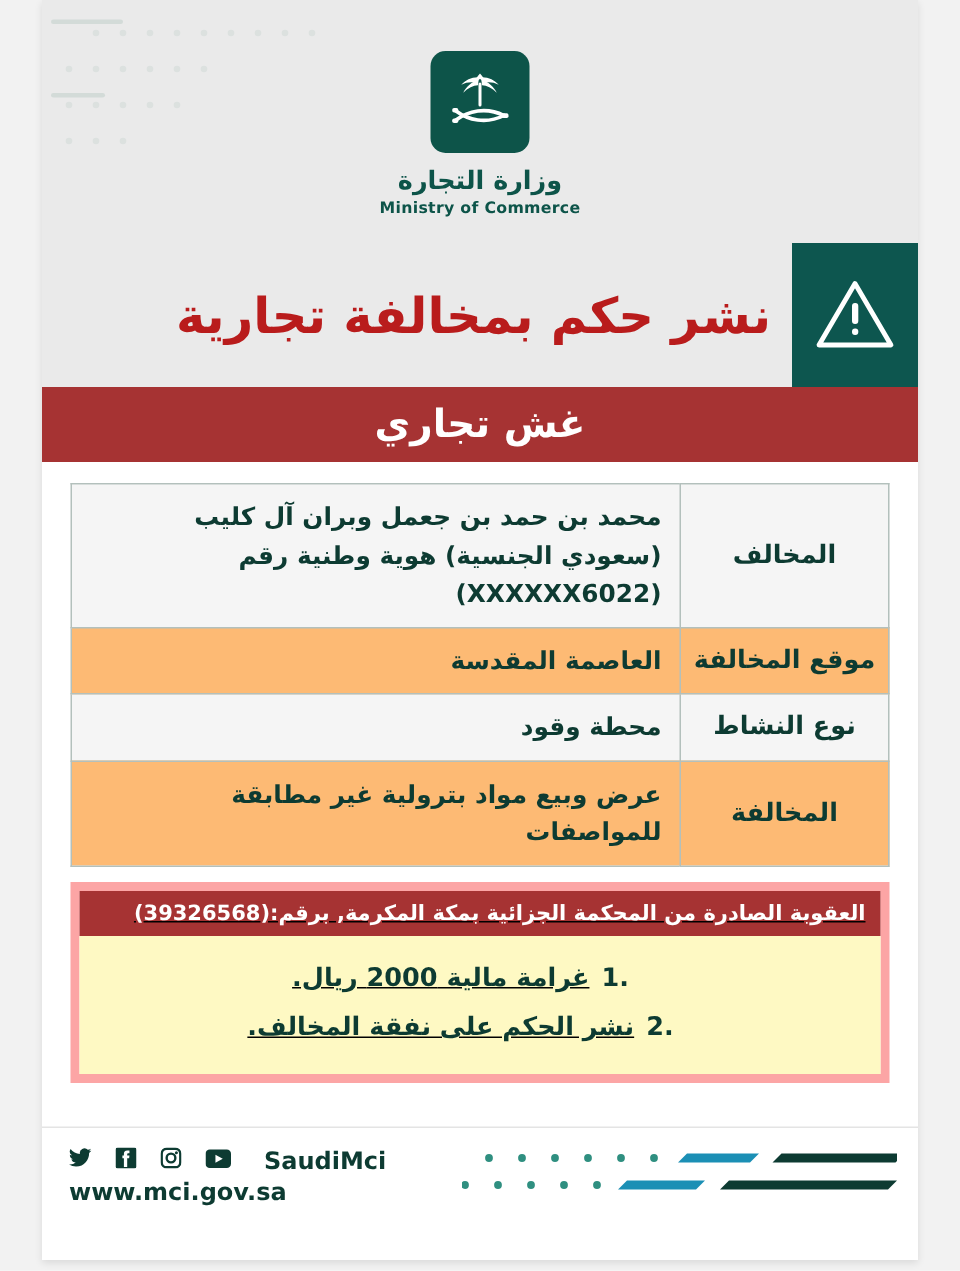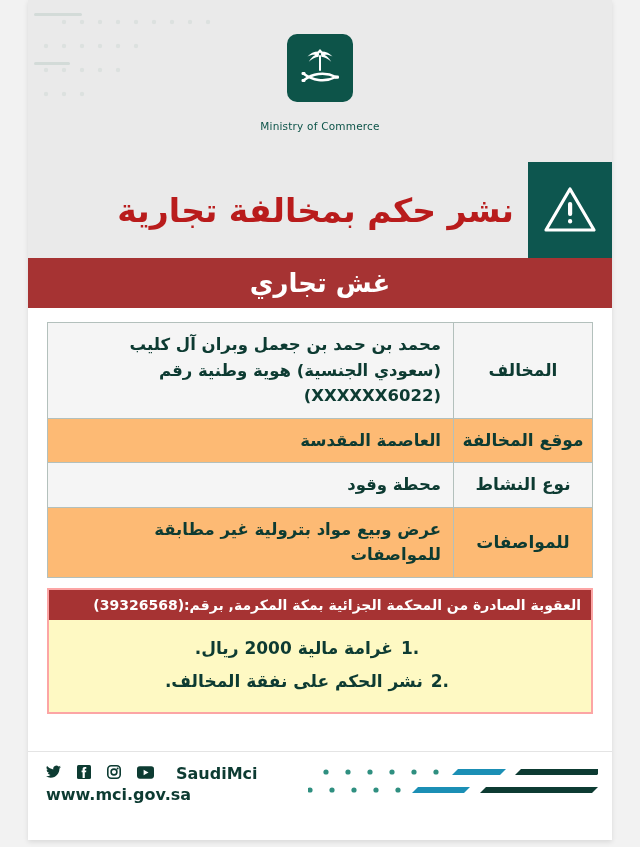--- a/index.html
+++ b/index.html
@@ -63,23 +63,23 @@
 
   .logo-ar {
     margin-top: 9px;
     font-size: 17px;
     font-weight: bold;
     color: #0d5449;
     letter-spacing: 0.5px;
     direction: rtl;
   }
   .logo-en {
-    margin-top: 18px;
+    margin-top: 2px;
     font-size: 10.5px;
-    font-weight: normal;
+    font-weight: bold;
     color: #0d5449;
     direction: ltr;
     letter-spacing: 0.2px;
   }
 
   
   .dots-deco {
     position: absolute;
     left: 6px;
     top: 8px;
@@ -161,21 +161,22 @@
     font-weight: bold;
     padding: 9px 12px;
     line-height: 1.55;
   }
   tr.shade td { background: #fdba74; }
   tr.plain td { background: #f5f5f5; }
 
   
   .penalty {
     margin: 10px 19px 0 19px;
-    border: 2px solid #fca5a5;
+    border: 6px solid #fca5a5;
+    text-decoration: underline;
   }
   .penalty-head {
     background: #a63333;
     color: #ffffff;
     font-size: 14px;
     font-weight: bold;
     padding: 7px 10px;
     direction: rtl;
     text-align: right;
   }
@@ -299,20 +300,21 @@
               <path d="M10 33 C18 39 30 42 42 36"></path>
               <path d="M10 39 C18 33 30 30 42 36"></path>
             </g>
             <g fill="#ffffff">
               <rect x="7.5" y="31" width="4" height="3" rx="1.2"></rect>
               <rect x="7.5" y="38" width="4" height="3" rx="1.2"></rect>
               <rect x="40.5" y="34.5" width="4.5" height="3.2" rx="1.2"></rect>
             </g>
           </svg>
         </div>
+        <div class="logo-ar">وزارة التجارة</div>
         <div class="logo-en">Ministry of Commerce</div>
       </div>
 
       <div class="title-row">
         <div class="warn-box">
           <svg width="56" height="52" viewBox="0 0 56 52" aria-hidden="true">
             <path d="M28 5 L52 46 L4 46 Z" fill="none" stroke="#ffffff" stroke-width="3.2" stroke-linejoin="round"></path>
             <rect x="26" y="18" width="4.2" height="14" rx="2" fill="#ffffff"></rect>
             <rect x="26" y="35" width="4.2" height="4.4" rx="2" fill="#ffffff"></rect>
           </svg>
@@ -332,21 +334,21 @@
           </tr>
           <tr class="shade">
             <td class="lbl">موقع المخالفة</td>
             <td class="val">العاصمة المقدسة</td>
           </tr>
           <tr class="plain">
             <td class="lbl">نوع النشاط</td>
             <td class="val">محطة وقود</td>
           </tr>
           <tr class="shade">
-            <td class="lbl">للمواصفات</td>
+            <td class="lbl">المخالفة</td>
             <td class="val">عرض وبيع مواد بترولية غير مطابقة للمواصفات</td>
           </tr>
         </tbody>
       </table>
     </div>
 
     <div class="penalty">
       <div class="penalty-head">العقوبة الصادرة من المحكمة الجزائية بمكة المكرمة, برقم:(39326568)</div>
       <div class="penalty-body">
         <ol class="plist">

